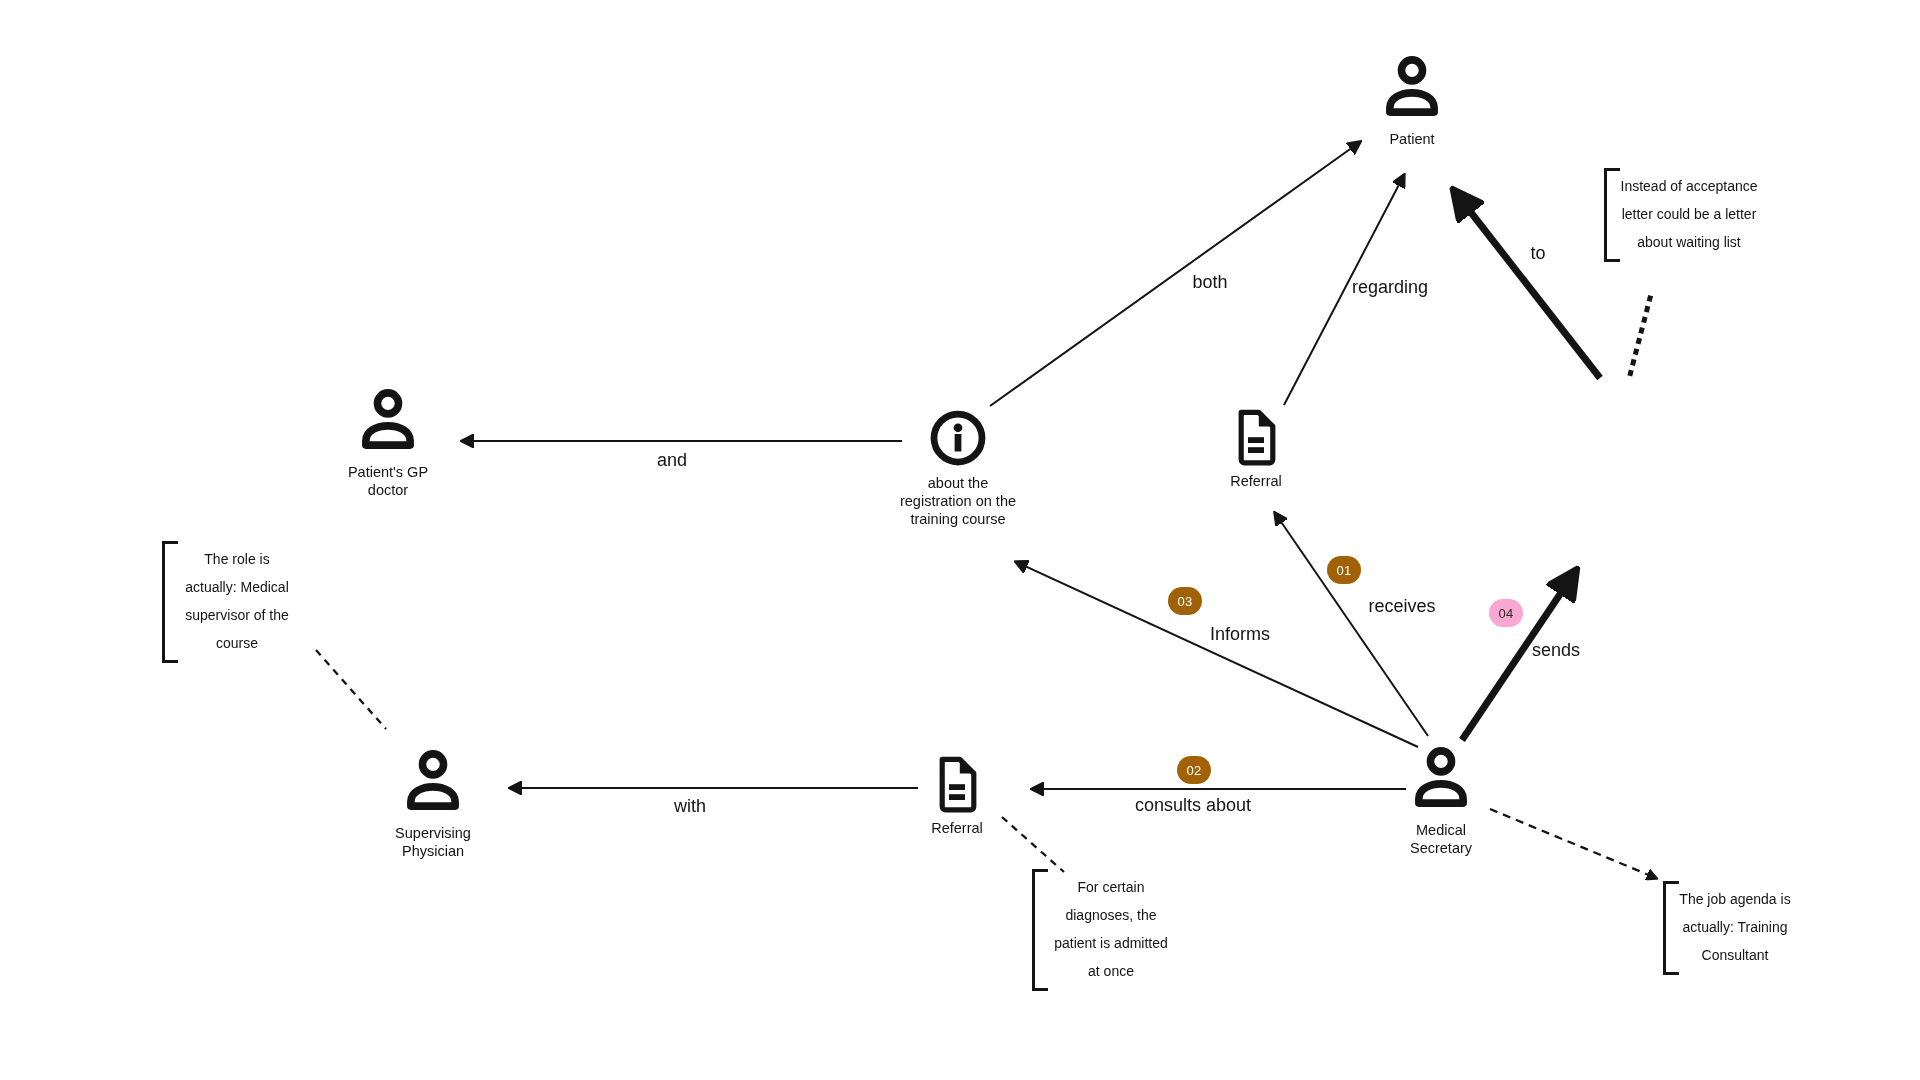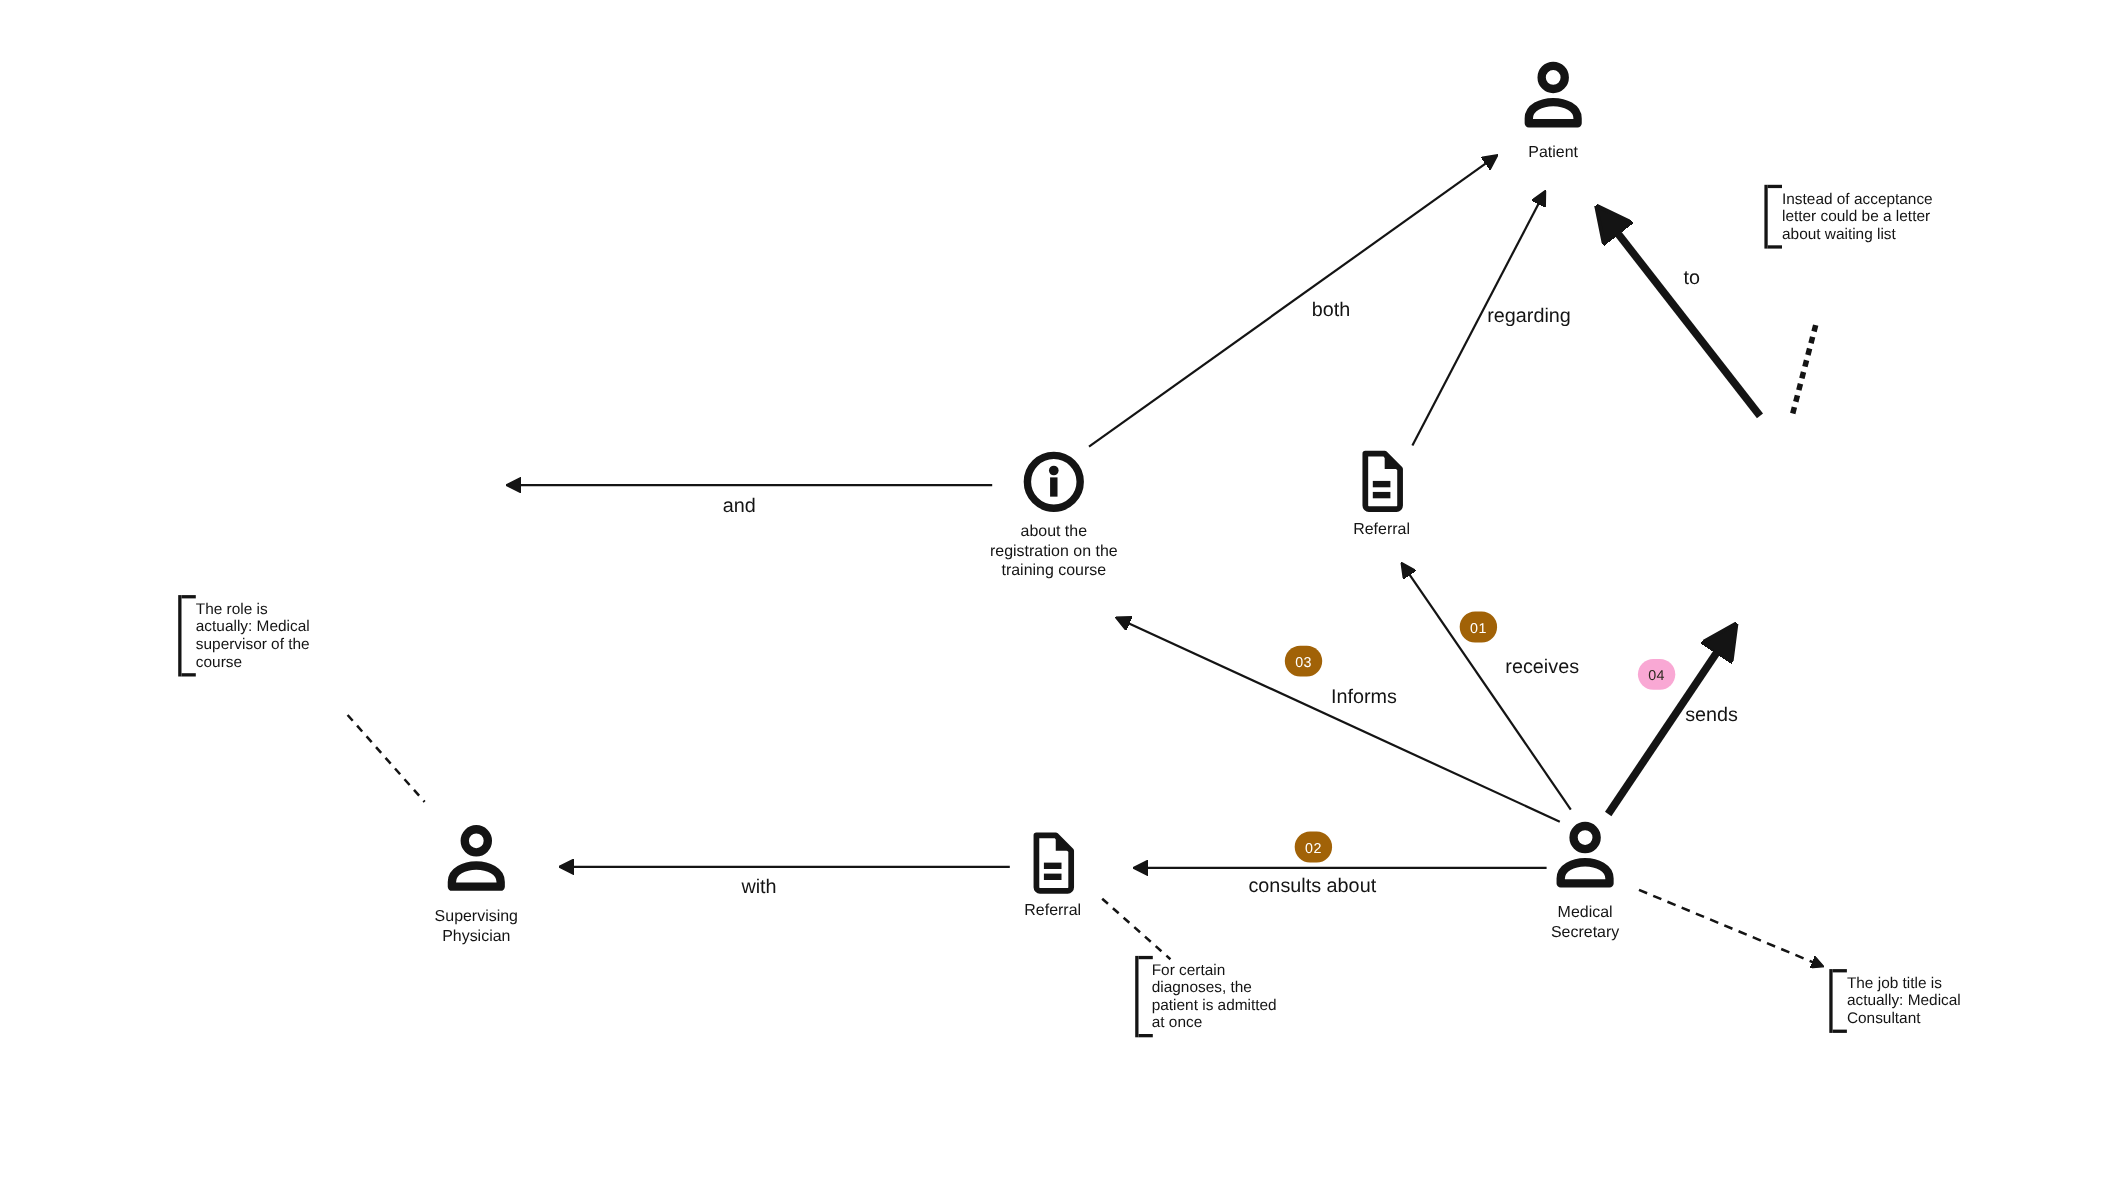--- a/index.html
+++ b/index.html
@@ -15,22 +15,22 @@
   .edge-label{position:absolute;transform:translate(-50%,-50%);font-size:18px;white-space:nowrap;}
   .badge{
     position:absolute;transform:translate(-50%,-50%);
     width:34px;height:28px;border-radius:14px;
     display:flex;align-items:center;justify-content:center;
     font-size:13px;letter-spacing:.3px;
   }
   .badge.teal{background:#a16207;color:#ffffff;}
   .badge.orange{background:#f9a8d4;color:#2f2a20;}
   .note{
-    position:absolute;font-size:14px;line-height:16px;
-    padding:4px 0 6px 13px;border-left:3px solid #141414;
+    position:absolute;font-size:14px;line-height:28px;
+    padding:4px 0 6px 13px;border-left:3px solid #141414;text-align:center;
   }
   .note::before,.note::after{
     content:"";position:absolute;left:0;width:13px;height:3px;background:#141414;
   }
   .note::before{top:0;}
   .note::after{bottom:0;}
   .nw135{width:138px;} .nw120{width:118px;} .nw110{width:112px;} .nw125{width:128px;padding-left:12px;}
 </style>
 </head>
 <body>
@@ -67,20 +67,27 @@
   </svg>
 
   <div class="node" style="left:1412px;top:50px;justify-content:center;">
     <svg width="70" height="74" viewBox="0 0 24 24">
       <circle cx="12" cy="6.3" r="3.6" fill="none" stroke="#141414" stroke-width="2.6"></circle>
       <path d="M4.4 20.6 v-1.5 c0 -3.4 3.9 -5.1 7.6 -5.1 s7.6 1.7 7.6 5.1 v1.5 z" fill="none" stroke="#141414" stroke-width="2.6" stroke-linejoin="round"></path>
     </svg>
     <div class="node-label w100">Patient</div>
   </div>
 
+  <div class="node" style="left:388px;top:383px;">
+    <svg width="70" height="74" viewBox="0 0 24 24">
+      <circle cx="12" cy="6.3" r="3.6" fill="none" stroke="#141414" stroke-width="2.6"></circle>
+      <path d="M4.4 20.6 v-1.5 c0 -3.4 3.9 -5.1 7.6 -5.1 s7.6 1.7 7.6 5.1 v1.5 z" fill="none" stroke="#141414" stroke-width="2.6" stroke-linejoin="round"></path>
+    </svg>
+    <div class="node-label w110">Patient's GP doctor</div>
+  </div>
 
   <div class="node" style="left:958px;top:408px;">
     <svg width="60" height="60" viewBox="0 0 24 24">
       <circle cx="12" cy="12" r="9.6" fill="none" stroke="#141414" stroke-width="2.7"></circle>
       <circle cx="12" cy="7.9" r="1.75" fill="#141414"></circle>
       <rect x="10.65" y="10.4" width="2.7" height="7" fill="#141414"></rect>
     </svg>
     <div class="node-label w120">about the registration on the training course</div>
   </div>
 
@@ -132,15 +139,15 @@
   <div class="edge-label" style="left:690px;top:806px;">with</div>
 
   <div class="badge teal" style="left:1344px;top:570px;">01</div>
   <div class="badge teal" style="left:1194px;top:770px;">02</div>
   <div class="badge teal" style="left:1185px;top:601px;">03</div>
   <div class="badge orange" style="left:1506px;top:613px;">04</div>
 
   <div class="note nw135" style="left:1604px;top:168px;">Instead of acceptance letter could be a letter about waiting list</div>
   <div class="note nw120" style="left:162px;top:541px;">The role is actually: Medical supervisor of the course</div>
   <div class="note nw125" style="left:1032px;top:869px;">For certain diagnoses, the patient is admitted at once</div>
-  <div class="note nw110" style="left:1663px;top:881px;">The job title is actually: Medical Consultant</div>
+  <div class="note nw110" style="left:1663px;top:881px;">The job agenda is actually: Training Consultant</div>
 
 </div>
 
 </body></html>

